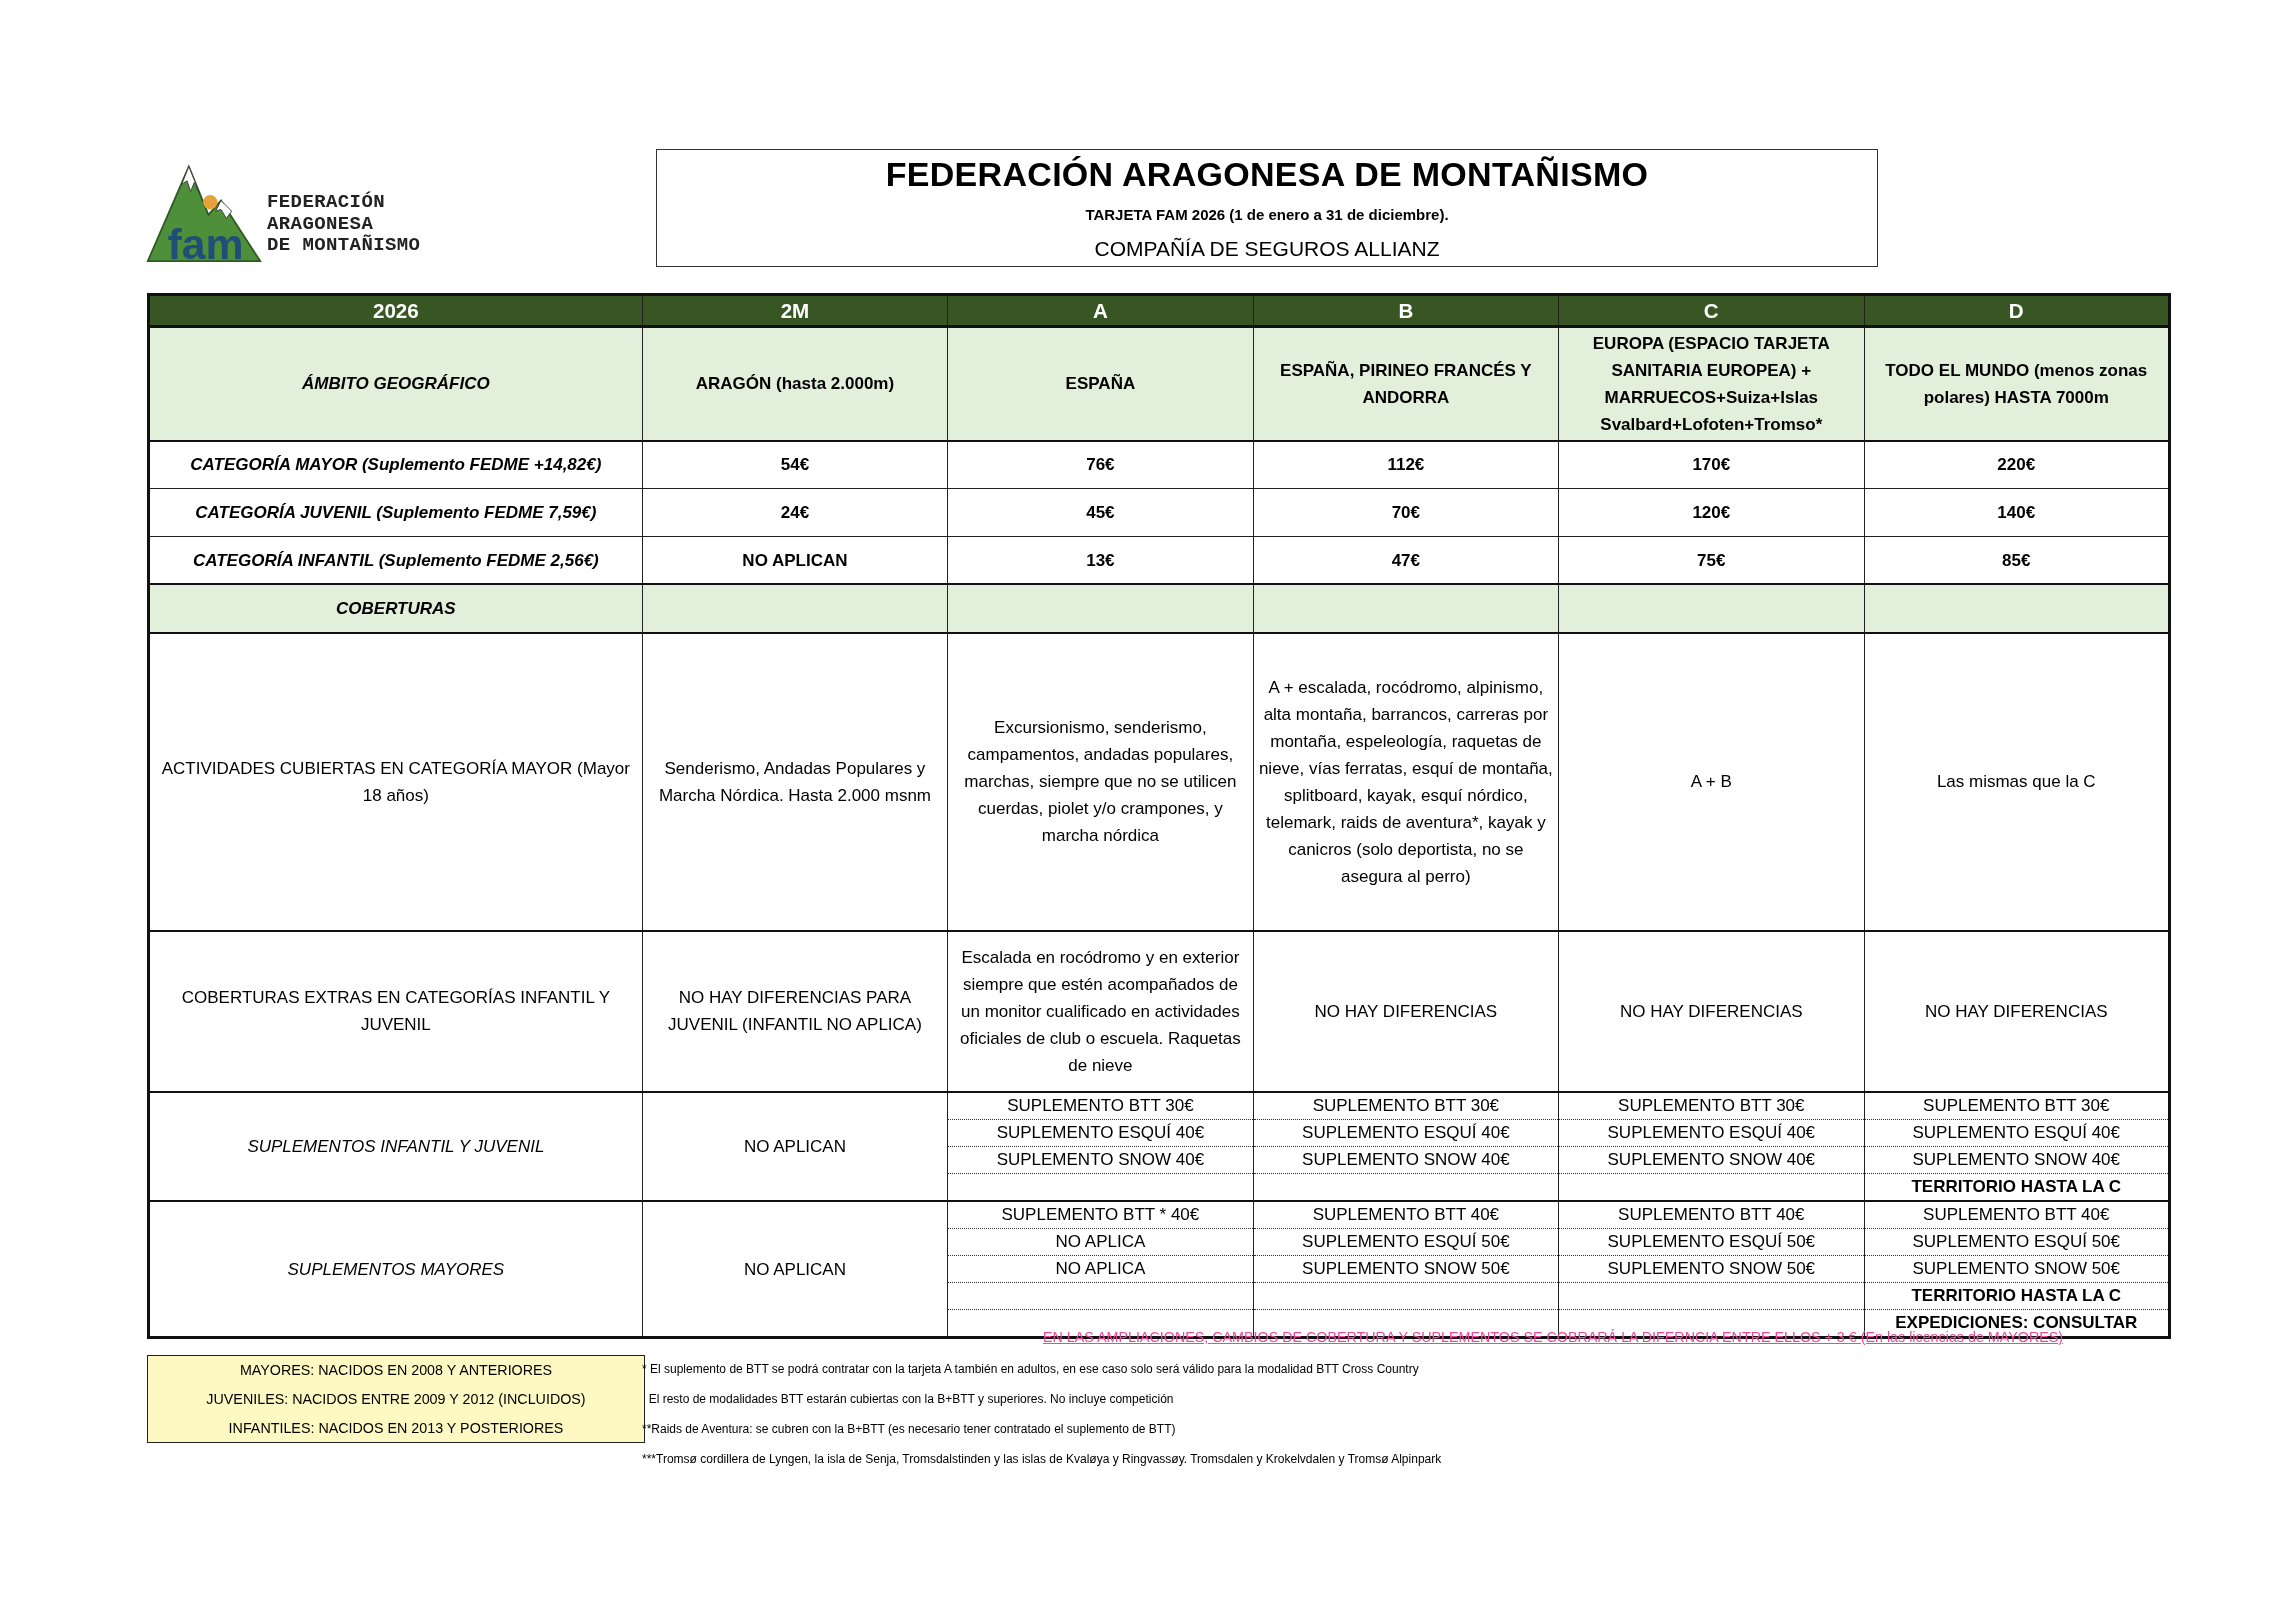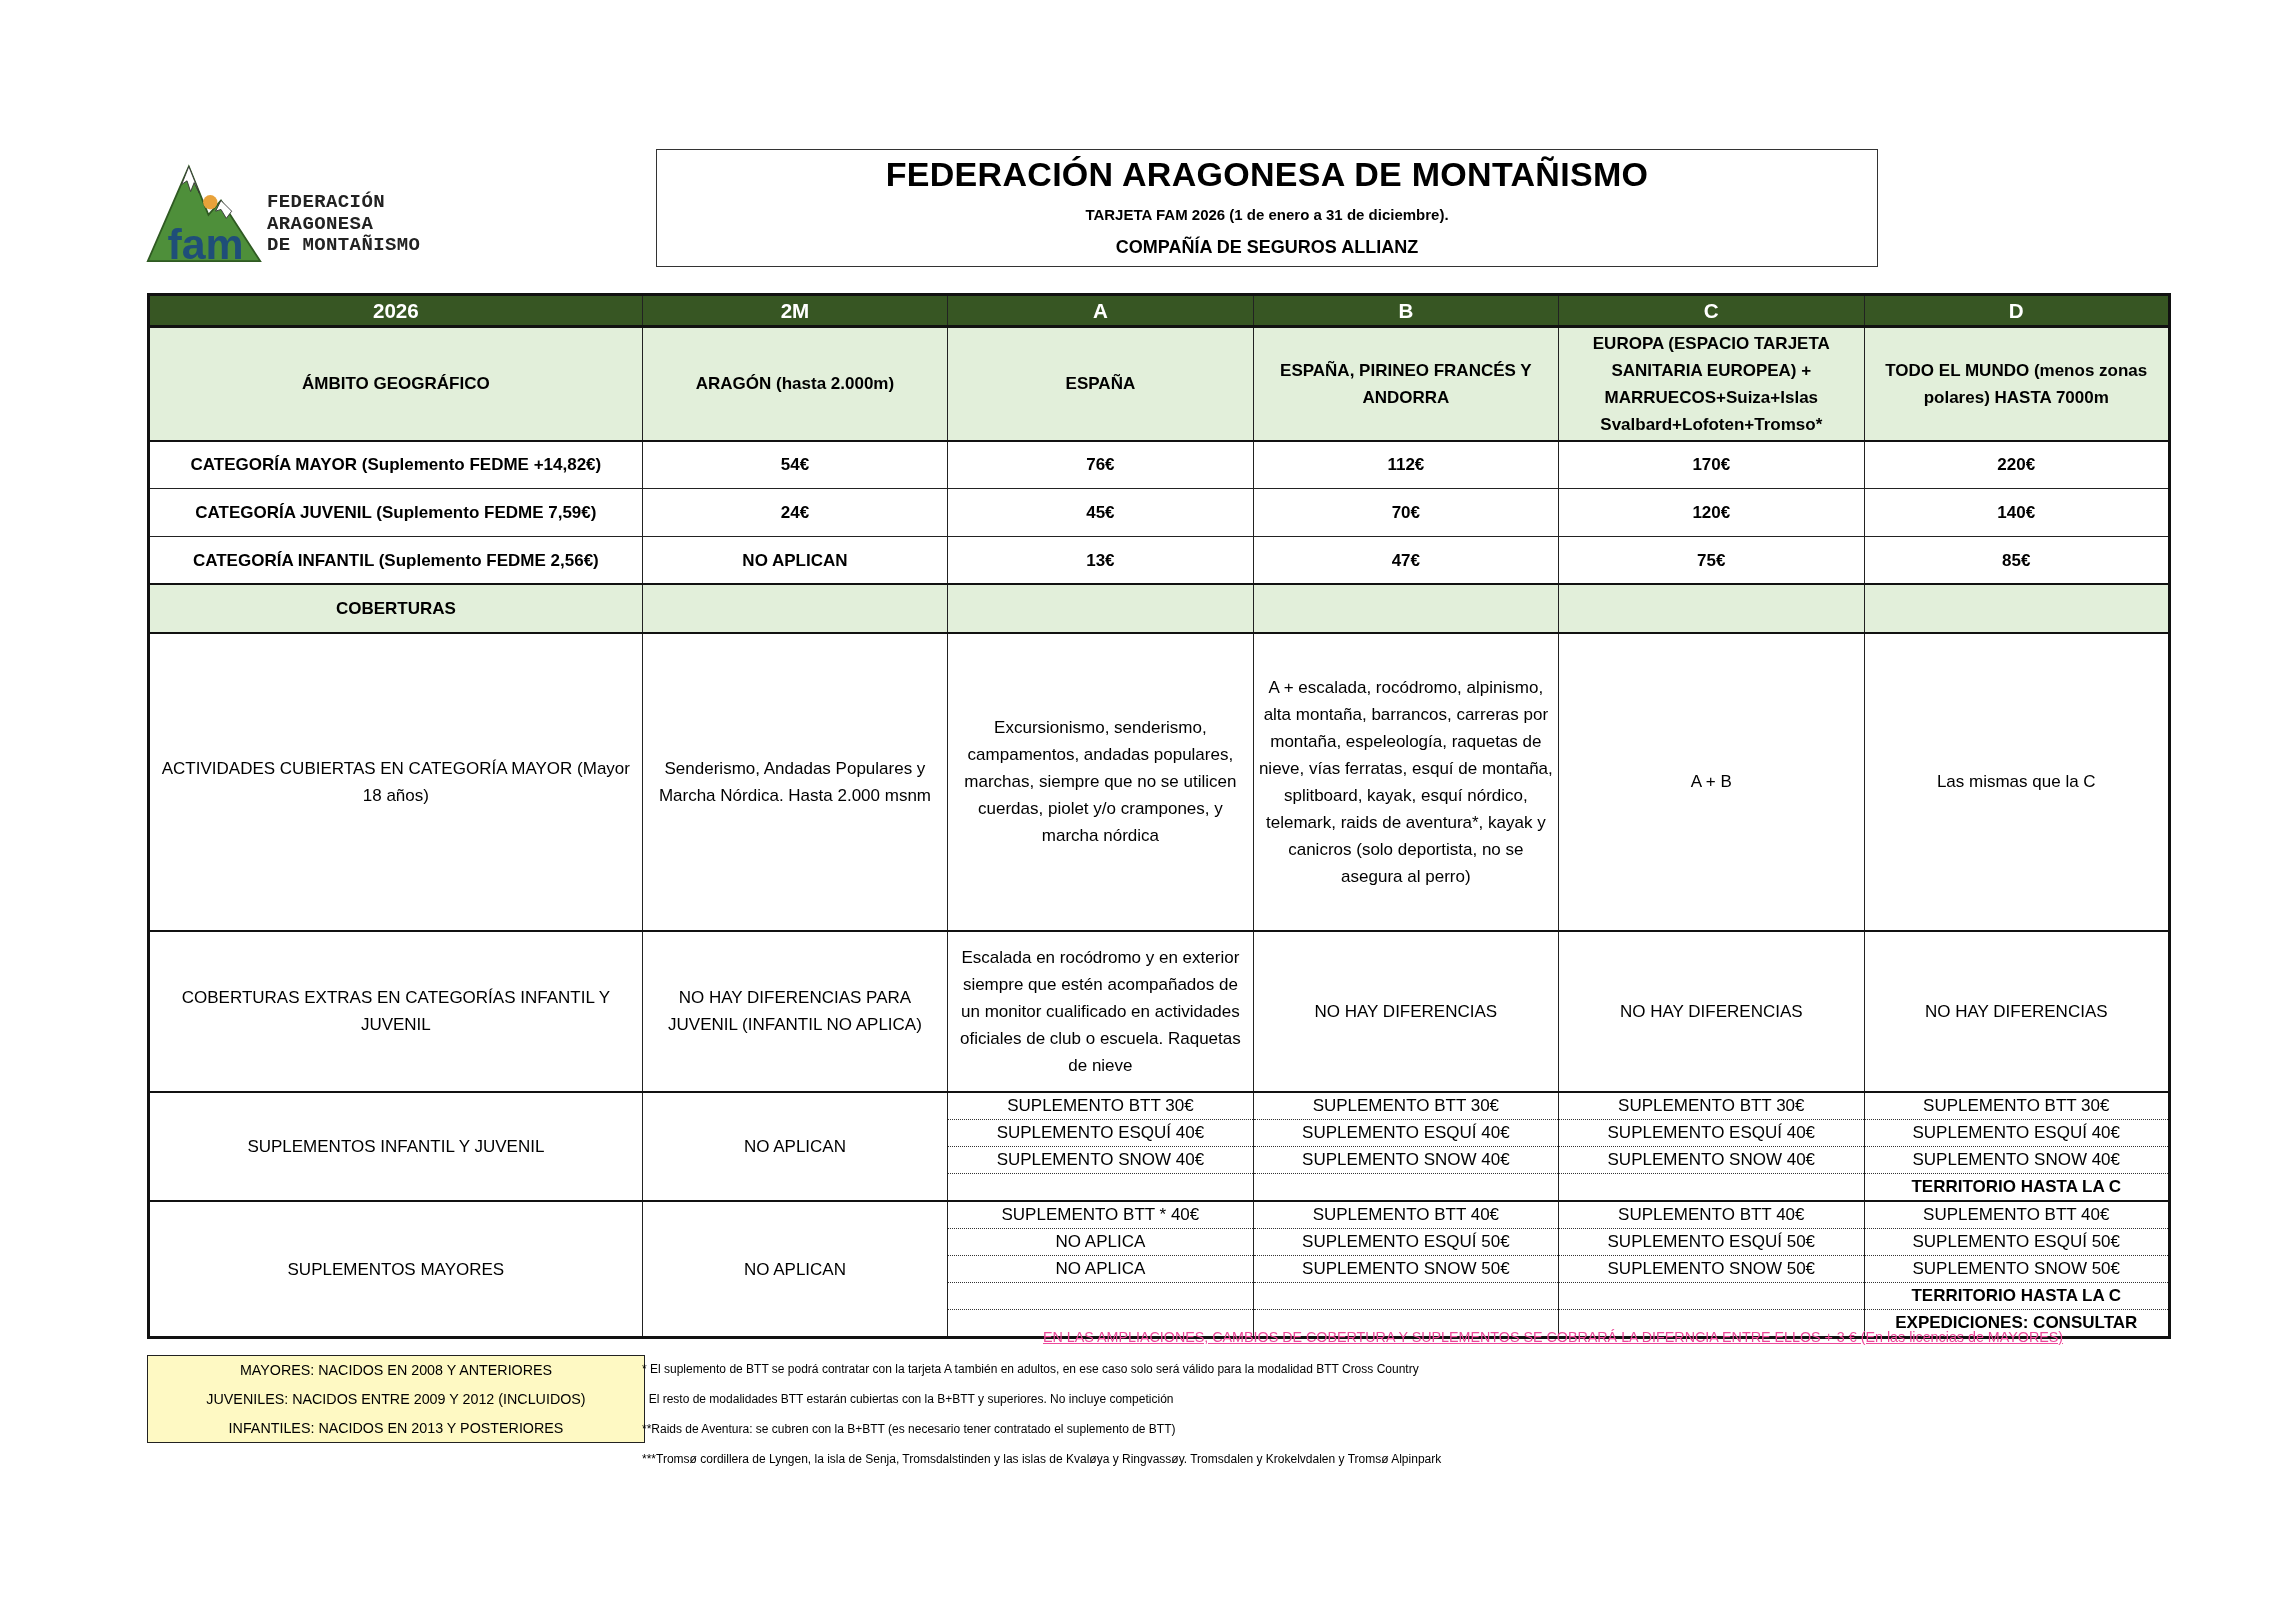--- a/index.html
+++ b/index.html
@@ -8,33 +8,33 @@
   
   .logo { position: absolute; left: 146px; top: 161px; width: 304px; height: 107px; }
   .logo svg { position: absolute; left: 0; top: 0; }
   .logo-text { position: absolute; left: 121px; top: 31px; font-family: Liberation Mono, monospace; font-weight: bold; font-size: 19px; line-height: 21.5px; color: #222; letter-spacing: 0.4px; }
   .logo-text div { white-space: nowrap; }
 
   
   .title-box { position: absolute; left: 656px; top: 149px; width: 1222px; height: 118px; border: 1.8px solid #333; box-sizing: border-box; text-align: center; }
   .title-main { font-family: "Liberation Sans", sans-serif; font-weight: bold; font-size: 34px; margin-top: 4.5px; letter-spacing: 0.3px; }
   .title-sub { font-weight: bold; font-size: 15px; margin-top: 12.5px; }
-  .title-company { font-weight: bold; font-size: 18px; margin-top: 14.3px; }
+  .title-company { font-weight: normal; font-size: 21px; margin-top: 14.3px; }
 
   
   .main-table { position: absolute; left: 147px; top: 293px; width: 2024px; border-collapse: collapse; border: 3.6px solid #111; table-layout: fixed; }
   .main-table td { border: 1.8px solid #222; font-size: 17px; text-align: center; vertical-align: middle; padding: 1.8px 3.6px; line-height: 27px; }
   .main-table col.c0 { width: 493px; }
   .main-table col.c1 { width: 305px; }
   .main-table col.cx { width: 305px; }
   .head-row td { background: #375623; color: #ffffff; font-weight: bold; font-size: 20.6px; height: 29px; padding: 0; line-height: 29px; border-bottom: 3.6px solid #111; }
   .geo-row td { background: #e2efda; font-weight: bold; height: 100px; line-height: 27px; }
   .price-row td { height: 43px; font-weight: bold; }
   .cob-row td { background: #e2efda; height: 43px; font-weight: bold; }
-  .left { text-align: center; }
+  .left { text-align: center; font-style: italic; }
   .act-row td { height: 292px; }
   .ext-row td { height: 156px; }
   .thick-top td { border-top: 2.7px solid #111; }
   .sup-cell { padding: 0 !important; vertical-align: top !important; }
   .sup-line { height: 26px; line-height: 26px; border-bottom: 1.8px dotted #333; font-size: 17px; white-space: nowrap; }
   .sup-line:last-child { border-bottom: none; }
   .sup-line.bold { font-weight: bold; }
 
   .note-gray { position: absolute; left: 1043px; top: 1329px; font-size: 14.3px; color: #ec4899; white-space: nowrap; text-decoration: underline; }
 

